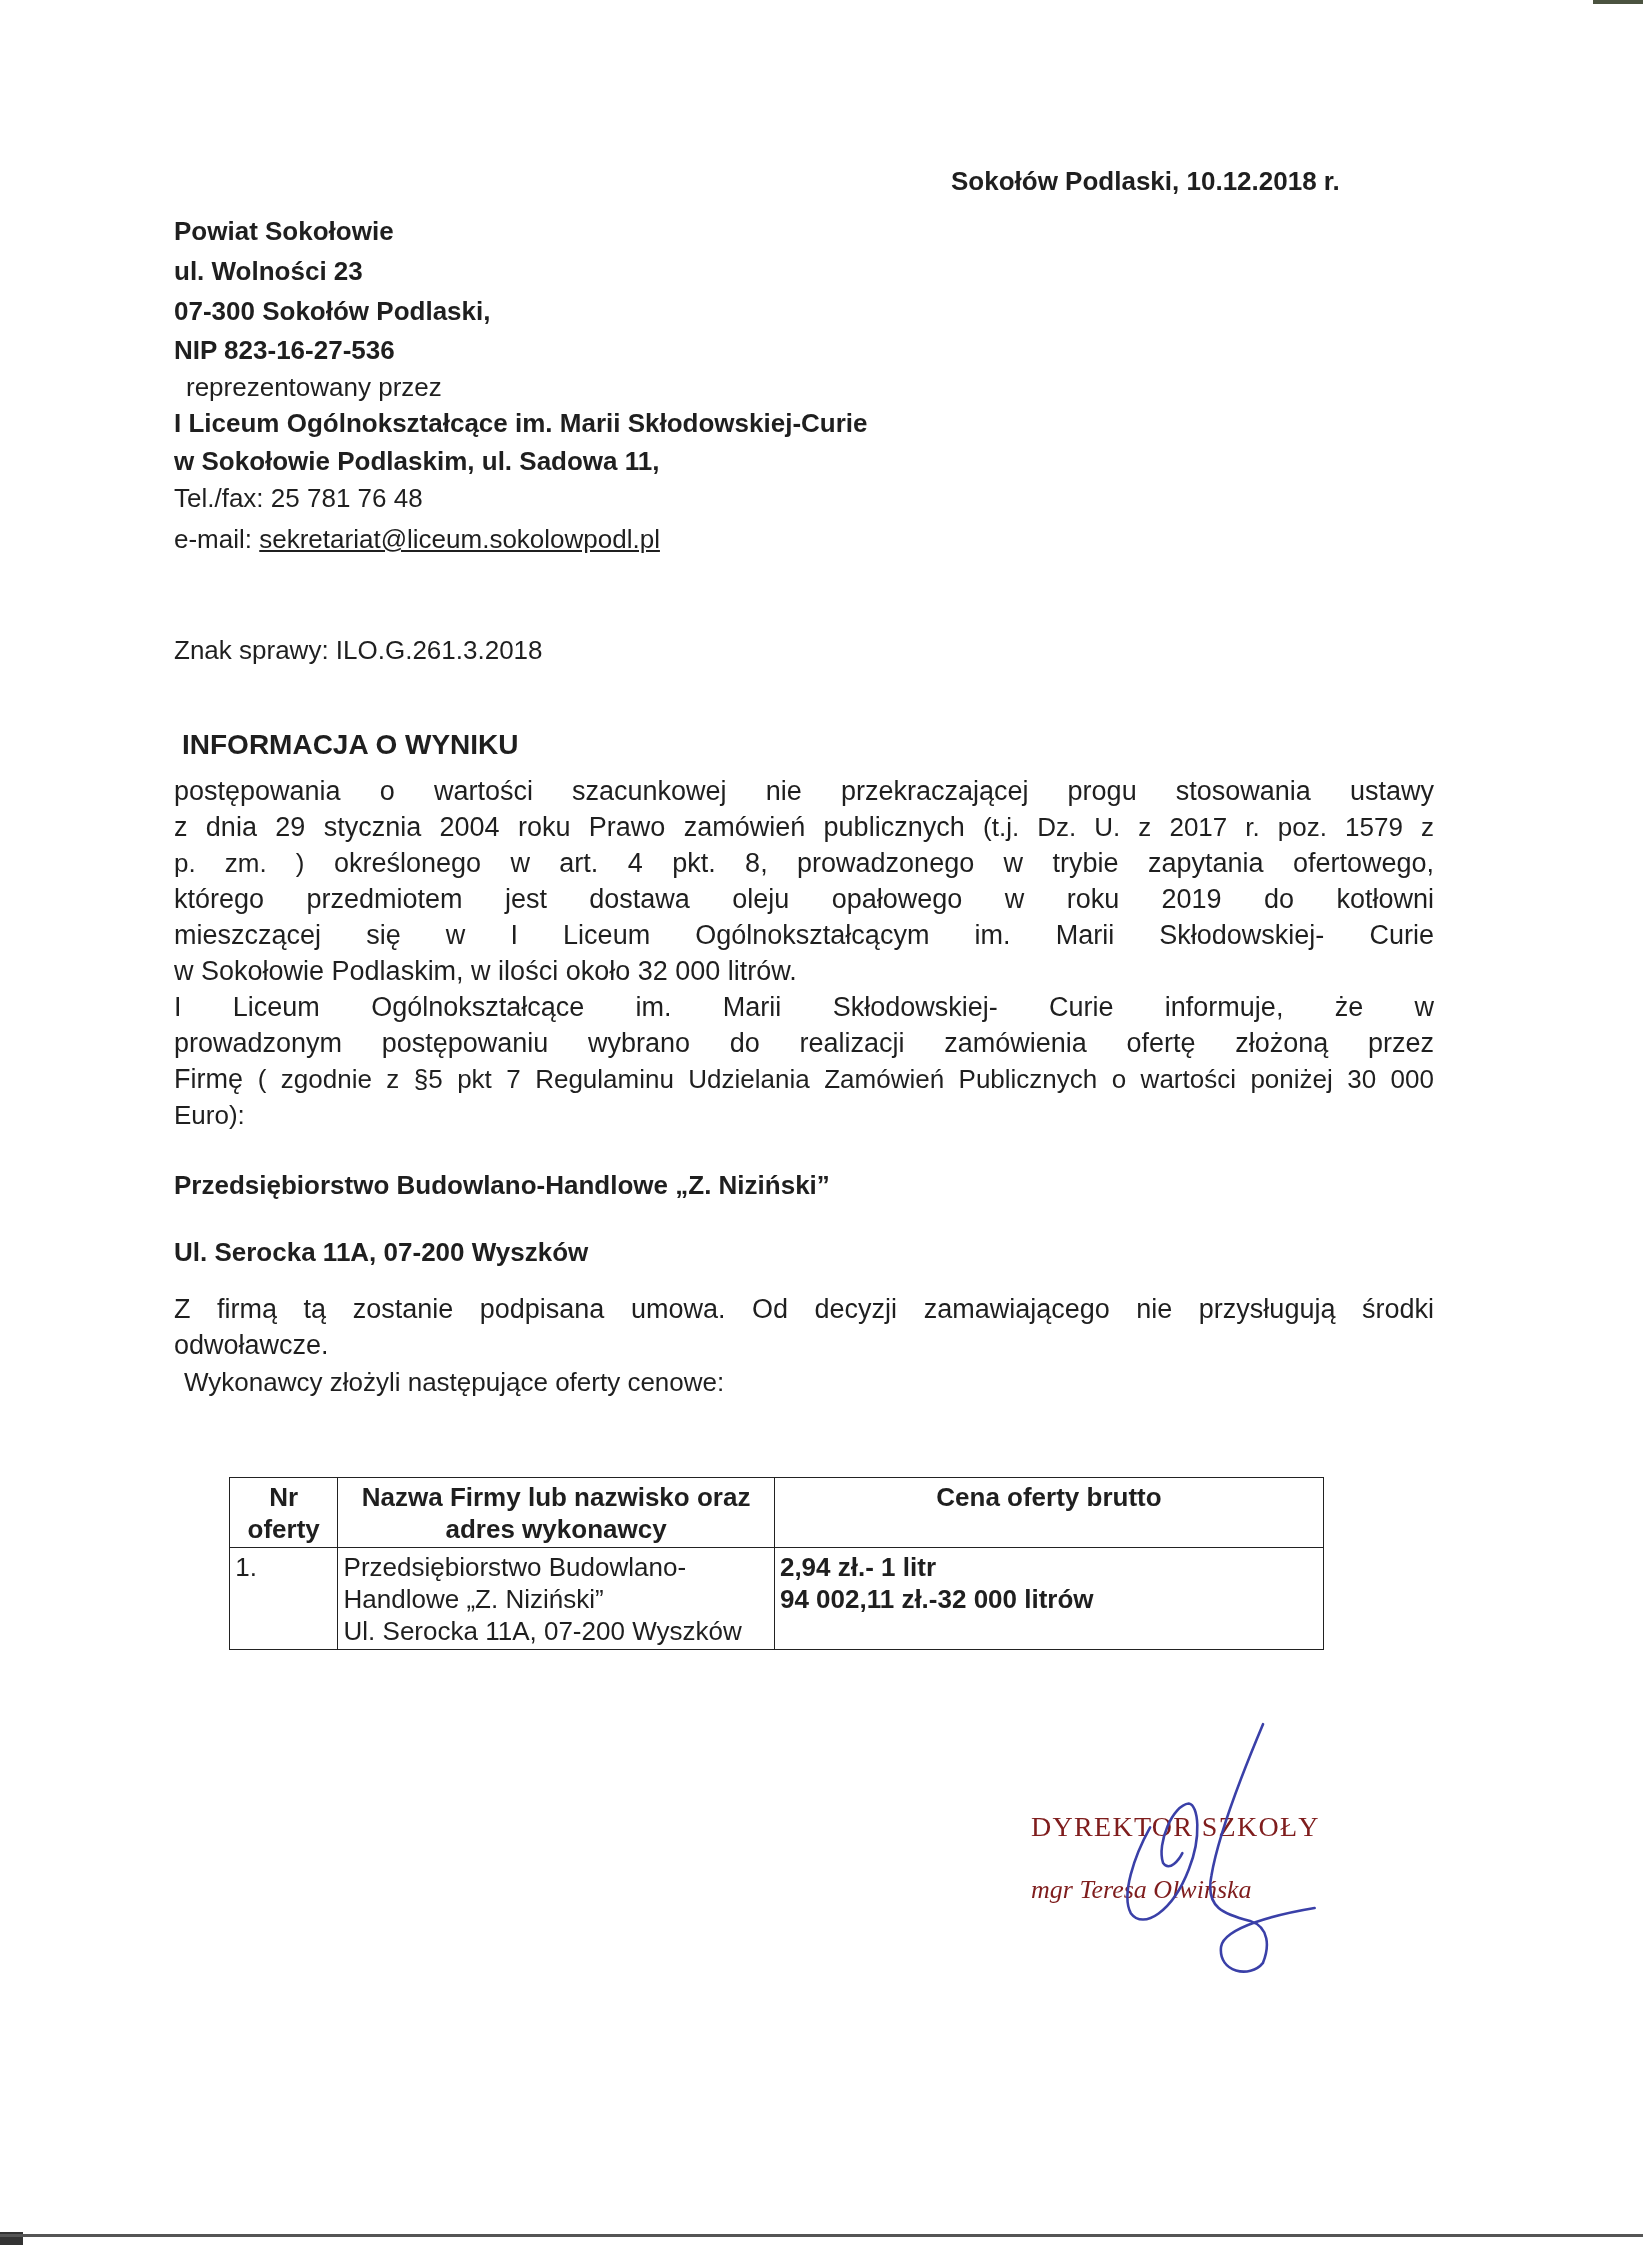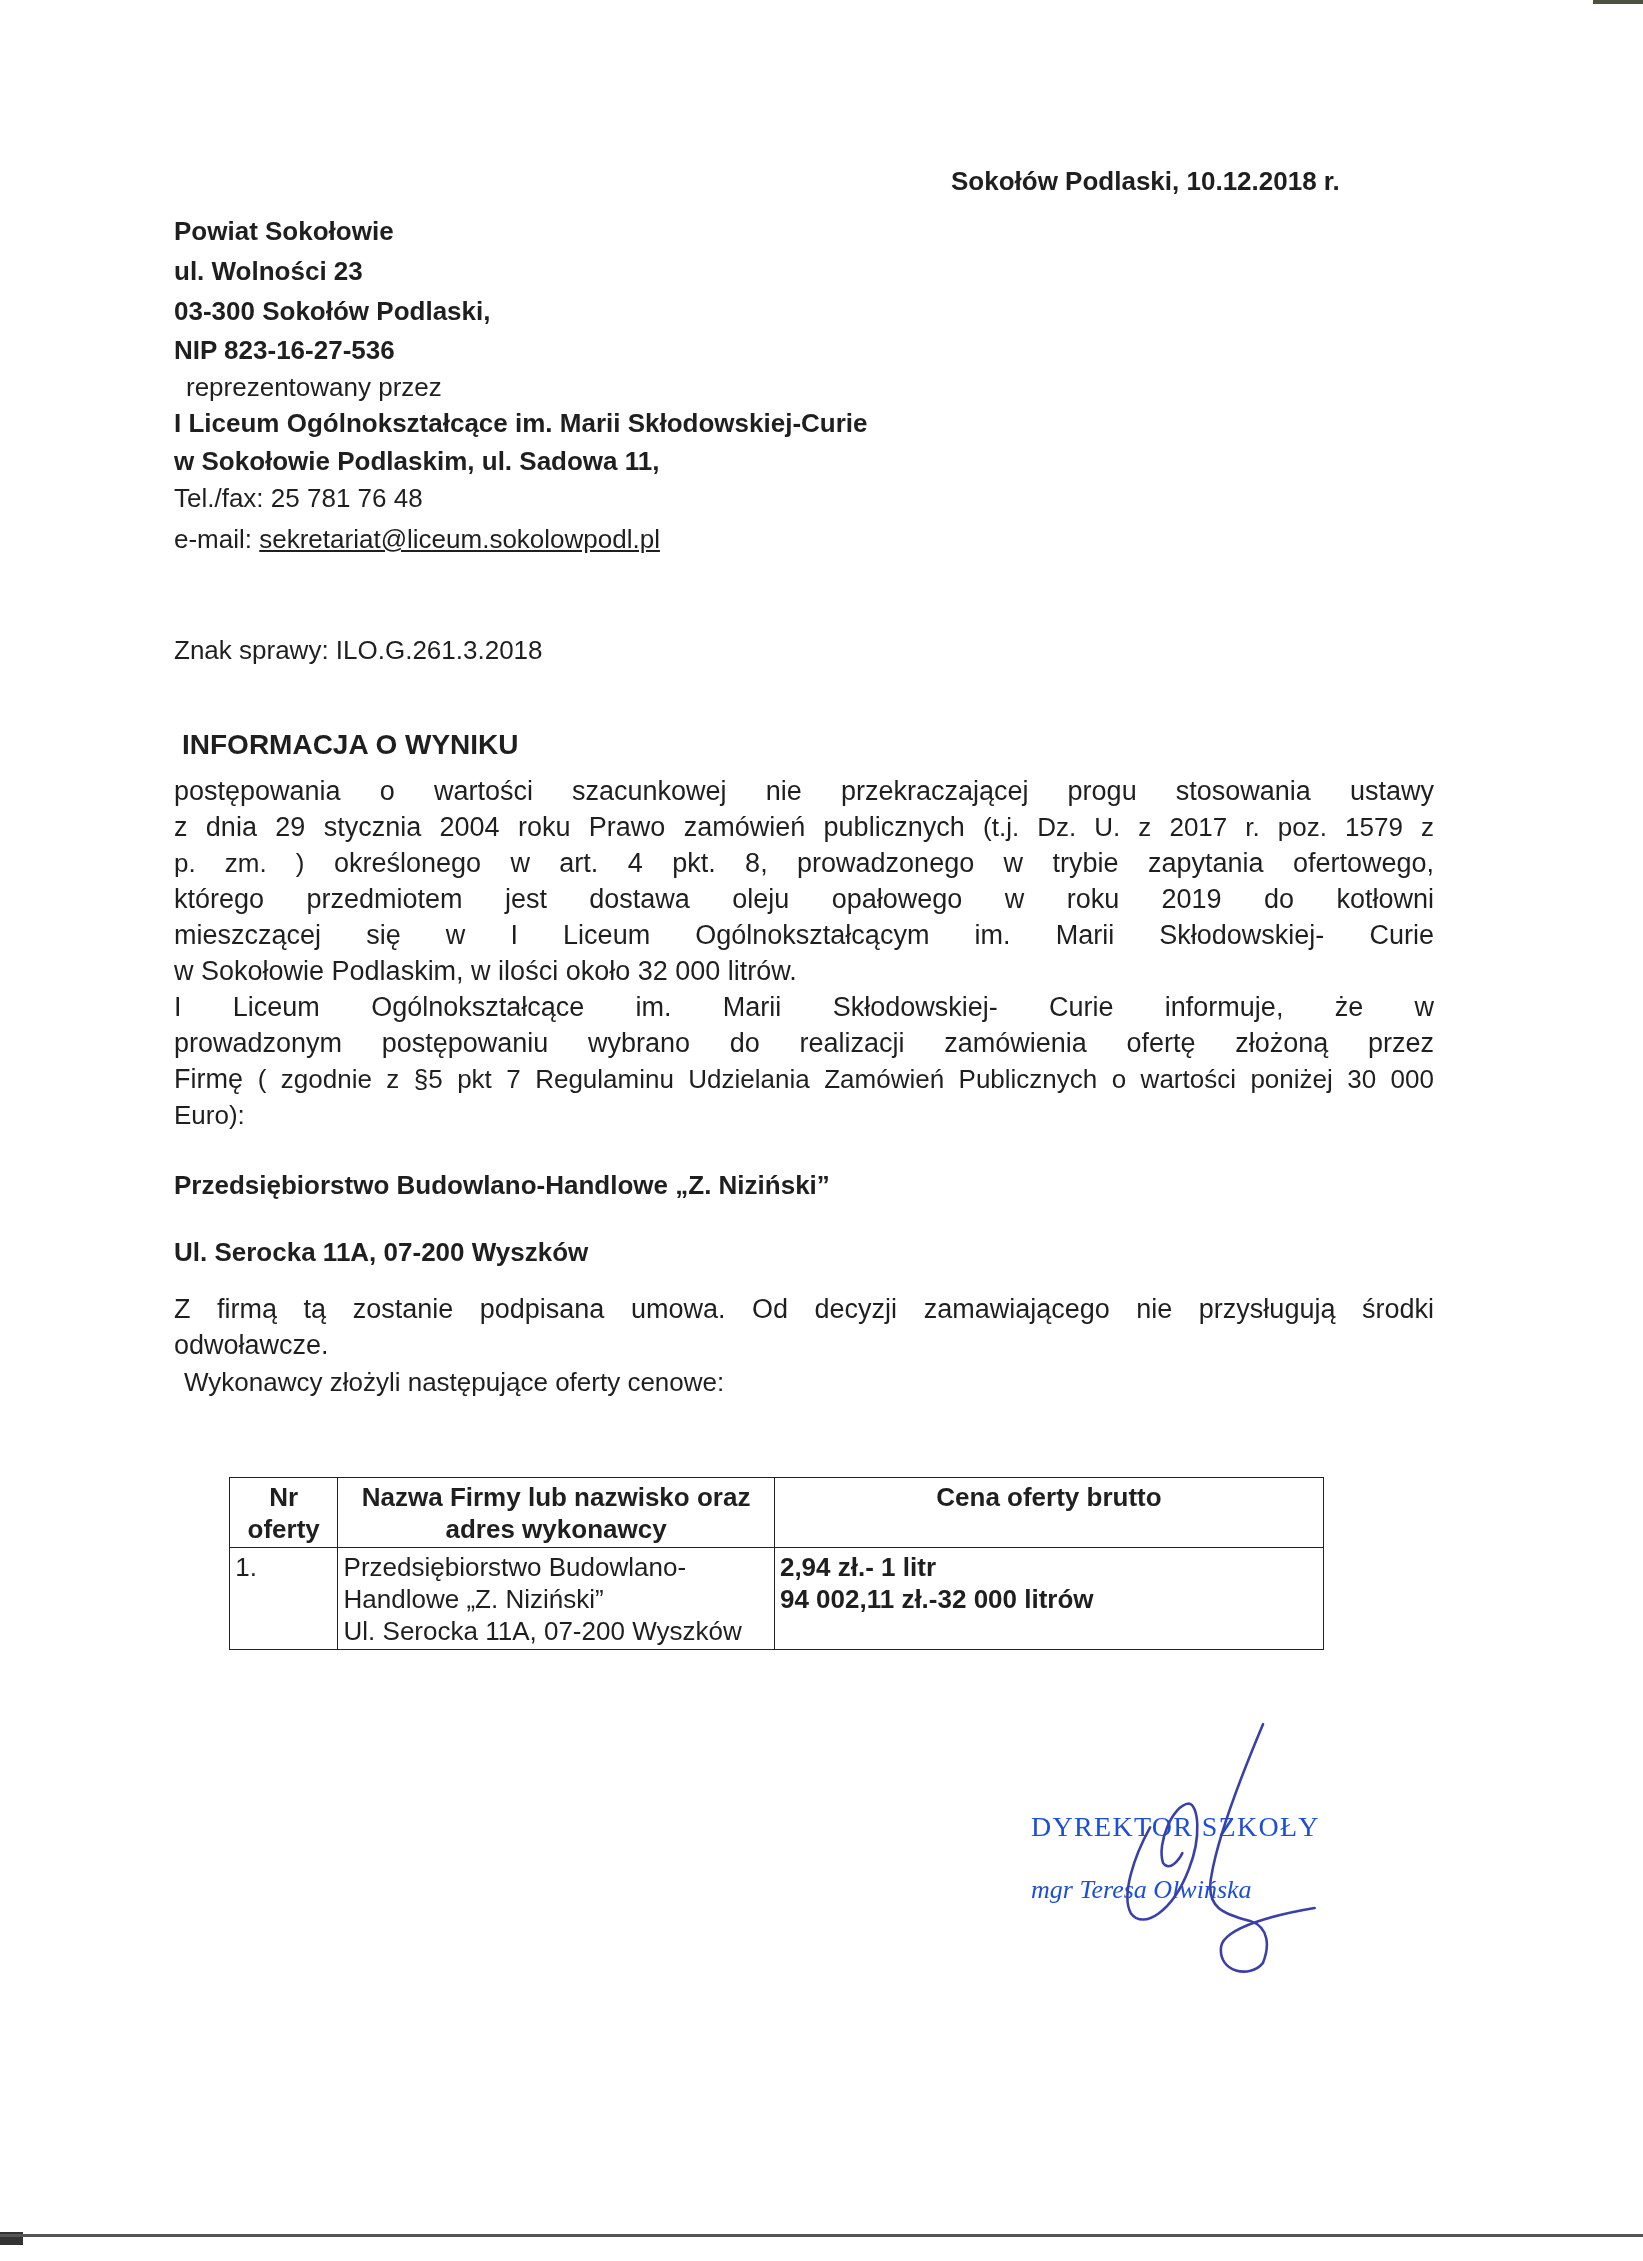--- a/index.html
+++ b/index.html
@@ -22,38 +22,38 @@
   .p2 { top: 1291px; }
   .offers { left: 184px; top: 1367px; font-size: 26px; }
   table.offer-table { position: absolute; left: 229px; top: 1477px; border-collapse: collapse;
                       font-size: 26px; padding-left: 41px; }
   table.offer-table td, table.offer-table th { border: 1.9px solid #222; vertical-align: top; padding: 2.6px 5.2px; line-height: 32px; }
   table.offer-table th { font-weight: bold; text-align: center; }
   .c1 { width: 97px; }
   .c2 { width: 425px; }
   .c3 { width: 538px; }
   td.price { font-weight: bold; padding-right: 7.7px; padding-top: 13px; }
-  .stamp { position: absolute; left: 1031px; font-family: "Liberation Serif", serif; color: #1d4ed8; }
+  .stamp { position: absolute; left: 1031px; font-family: "Liberation Serif", serif; color: #7f1d1d; }
   .stamp-title { top: 1811px; font-size: 28px; letter-spacing: 1.3px; }
   .stamp-name { top: 1875px; font-size: 26px; font-style: italic; }
   svg.signature { position: absolute; left: 1005px; top: 1708px; }
   .bottom-line { position: absolute; left: 0; top: 2234px; width: 1643px; height: 2.6px; background: #555; }
   .corner-mark { position: absolute; left: 0; top: 2232px; width: 23px; height: 13px; background: #333; }
   .top-right-mark { position: absolute; left: 1593px; top: 0; width: 50px; height: 3.9px; background: #4b5340; }
 </style>
 </head>
 <body>
 
 <div class="top-right-mark"></div>
 
 <div class="abs date">Sokołów Podlaski, 10.12.2018 r.</div>
 
 <div class="abs addr-line bold" style="top:213px">Powiat Sokołowie</div>
 <div class="abs addr-line bold" style="top:253px">ul. Wolności 23</div>
-<div class="abs addr-line bold" style="top:293px">03-300 Sokołów Podlaski,</div>
+<div class="abs addr-line bold" style="top:293px">07-300 Sokołów Podlaski,</div>
 <div class="abs addr-line bold" style="top:332px">NIP 823-16-27-536</div>
 <div class="abs addr-line reg" style="top:369px; left:186px">reprezentowany przez</div>
 <div class="abs addr-line bold" style="top:405px">I Liceum Ogólnokształcące im. Marii Skłodowskiej-Curie</div>
 <div class="abs addr-line bold" style="top:443px">w Sokołowie Podlaskim, ul. Sadowa 11,</div>
 <div class="abs addr-line reg" style="top:480px">Tel./fax: 25 781 76 48</div>
 <div class="abs addr-line reg" style="top:521px">
   <span>e-mail: </span><span class="email-link">sekretariat@liceum.sokolowpodl.pl</span>
 </div>
 
 <div class="abs case">Znak sprawy: ILO.G.261.3.2018</div>

